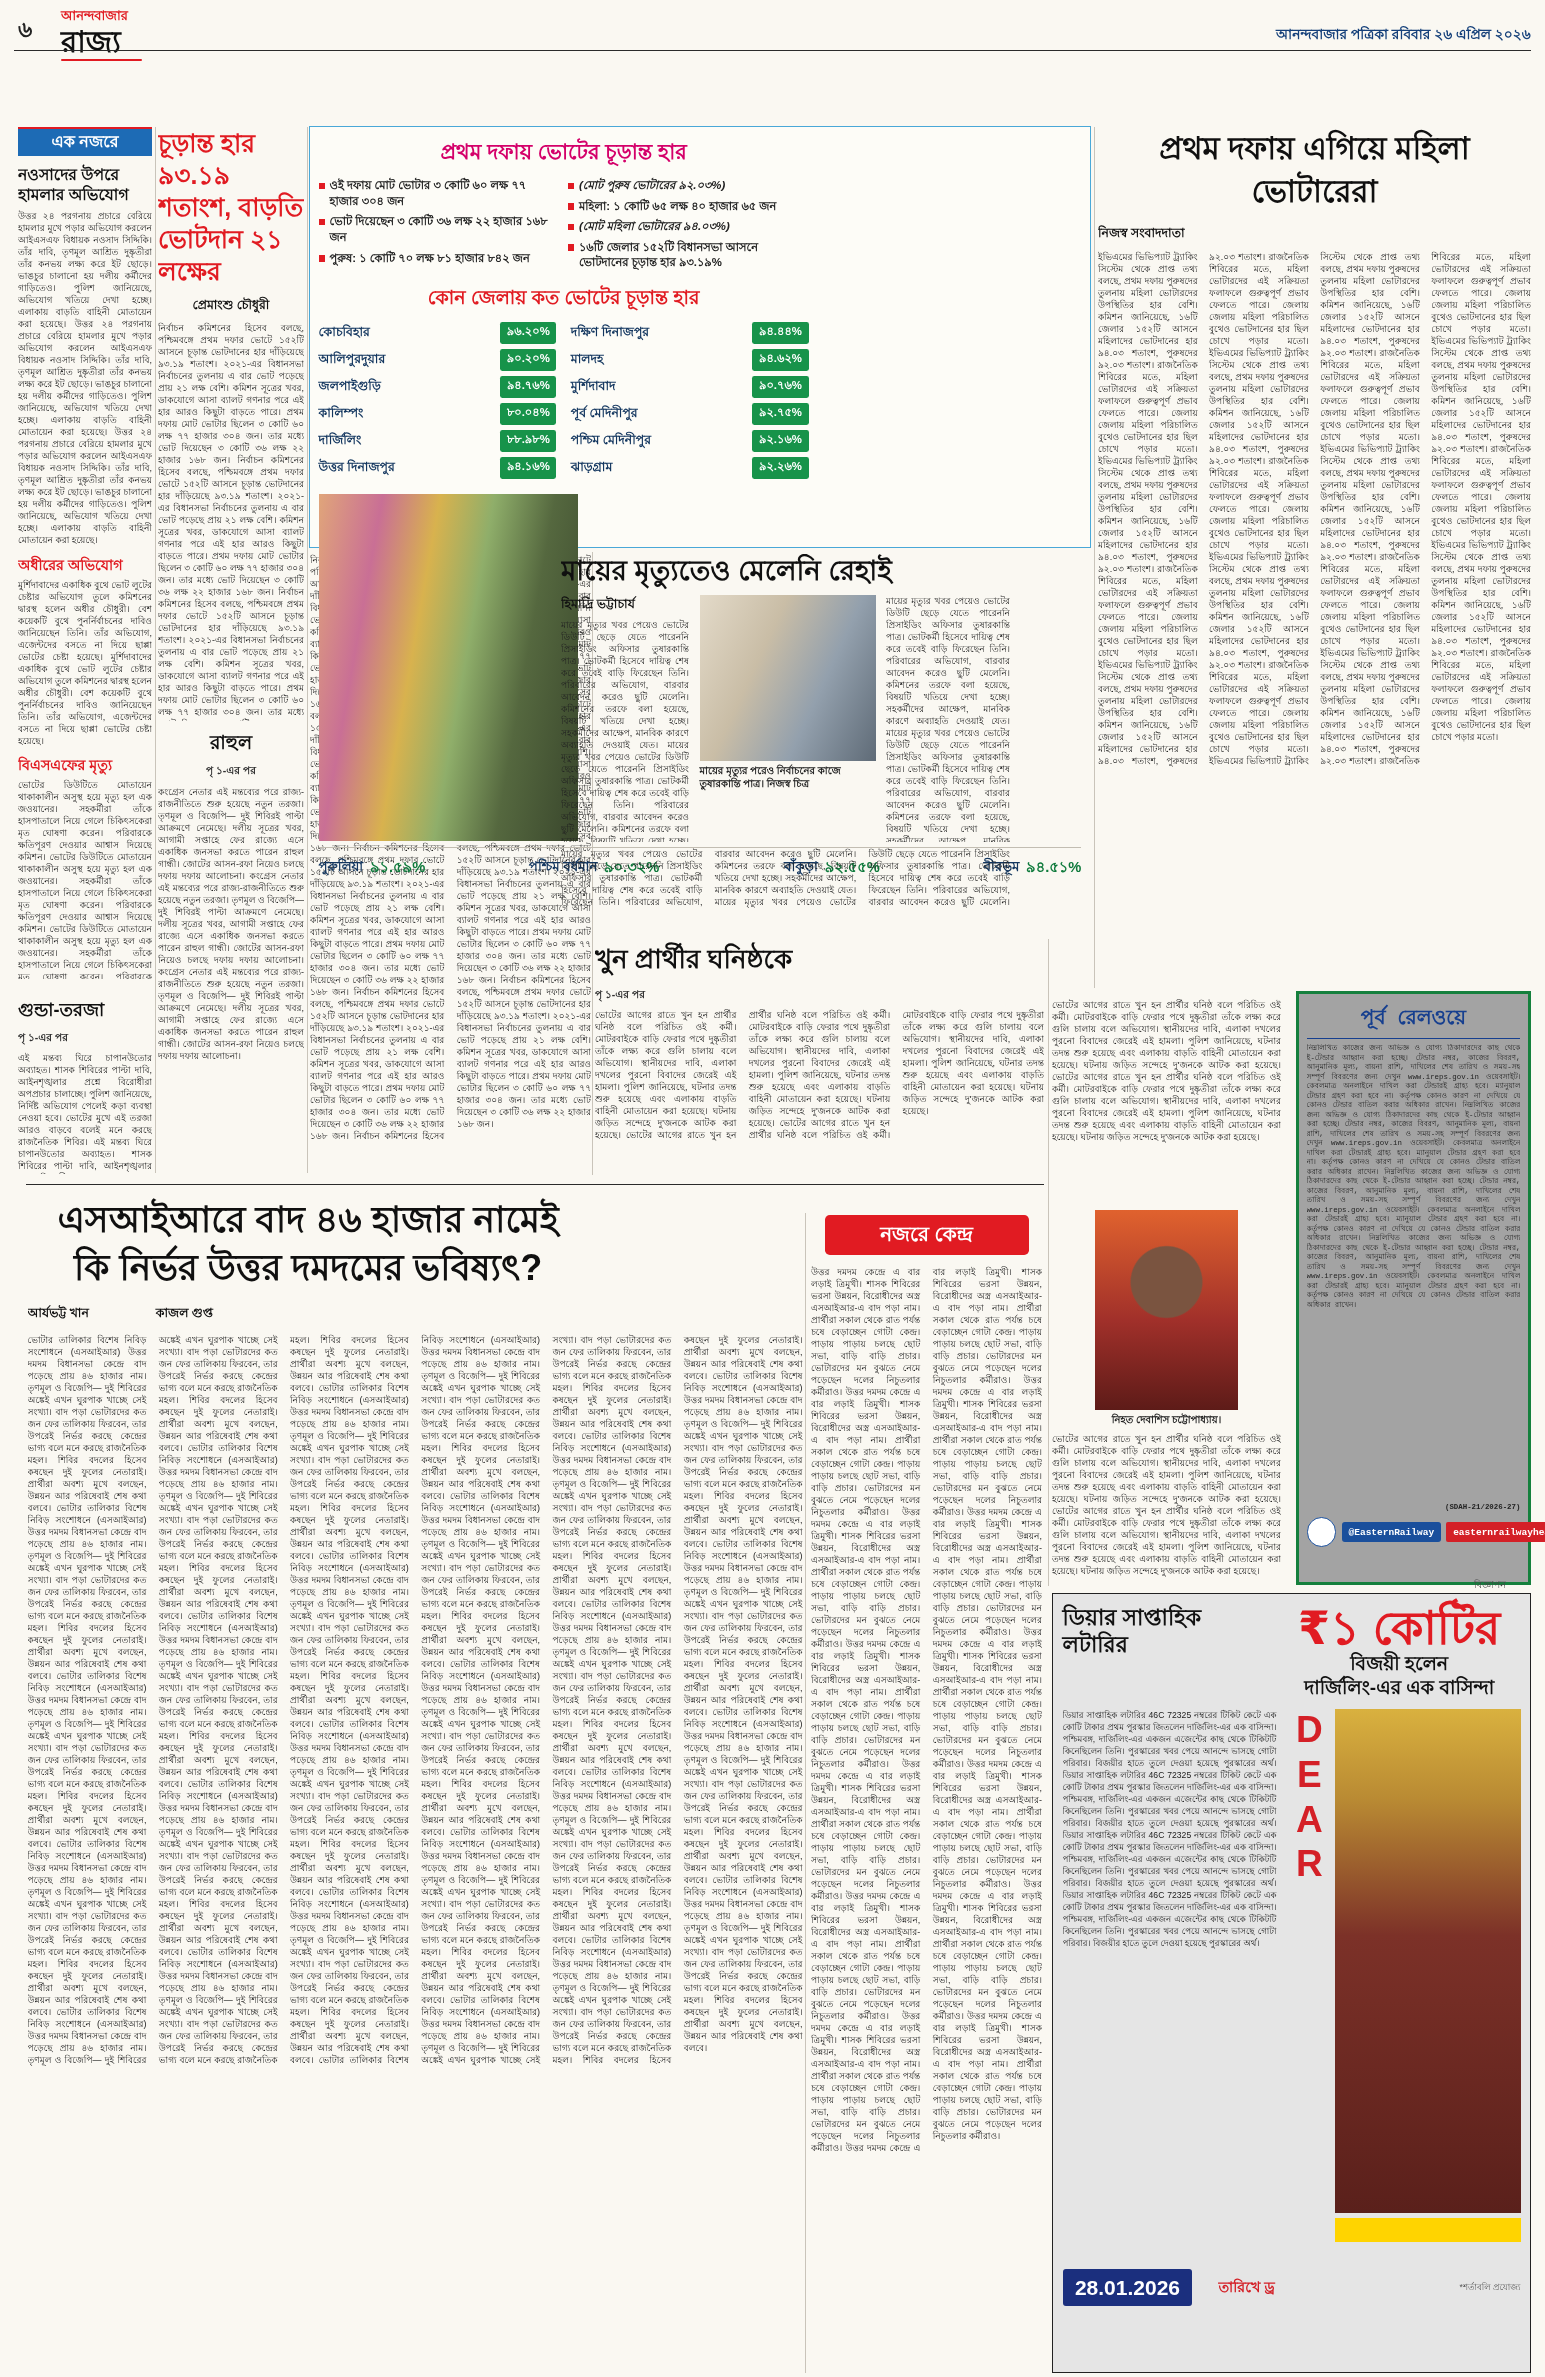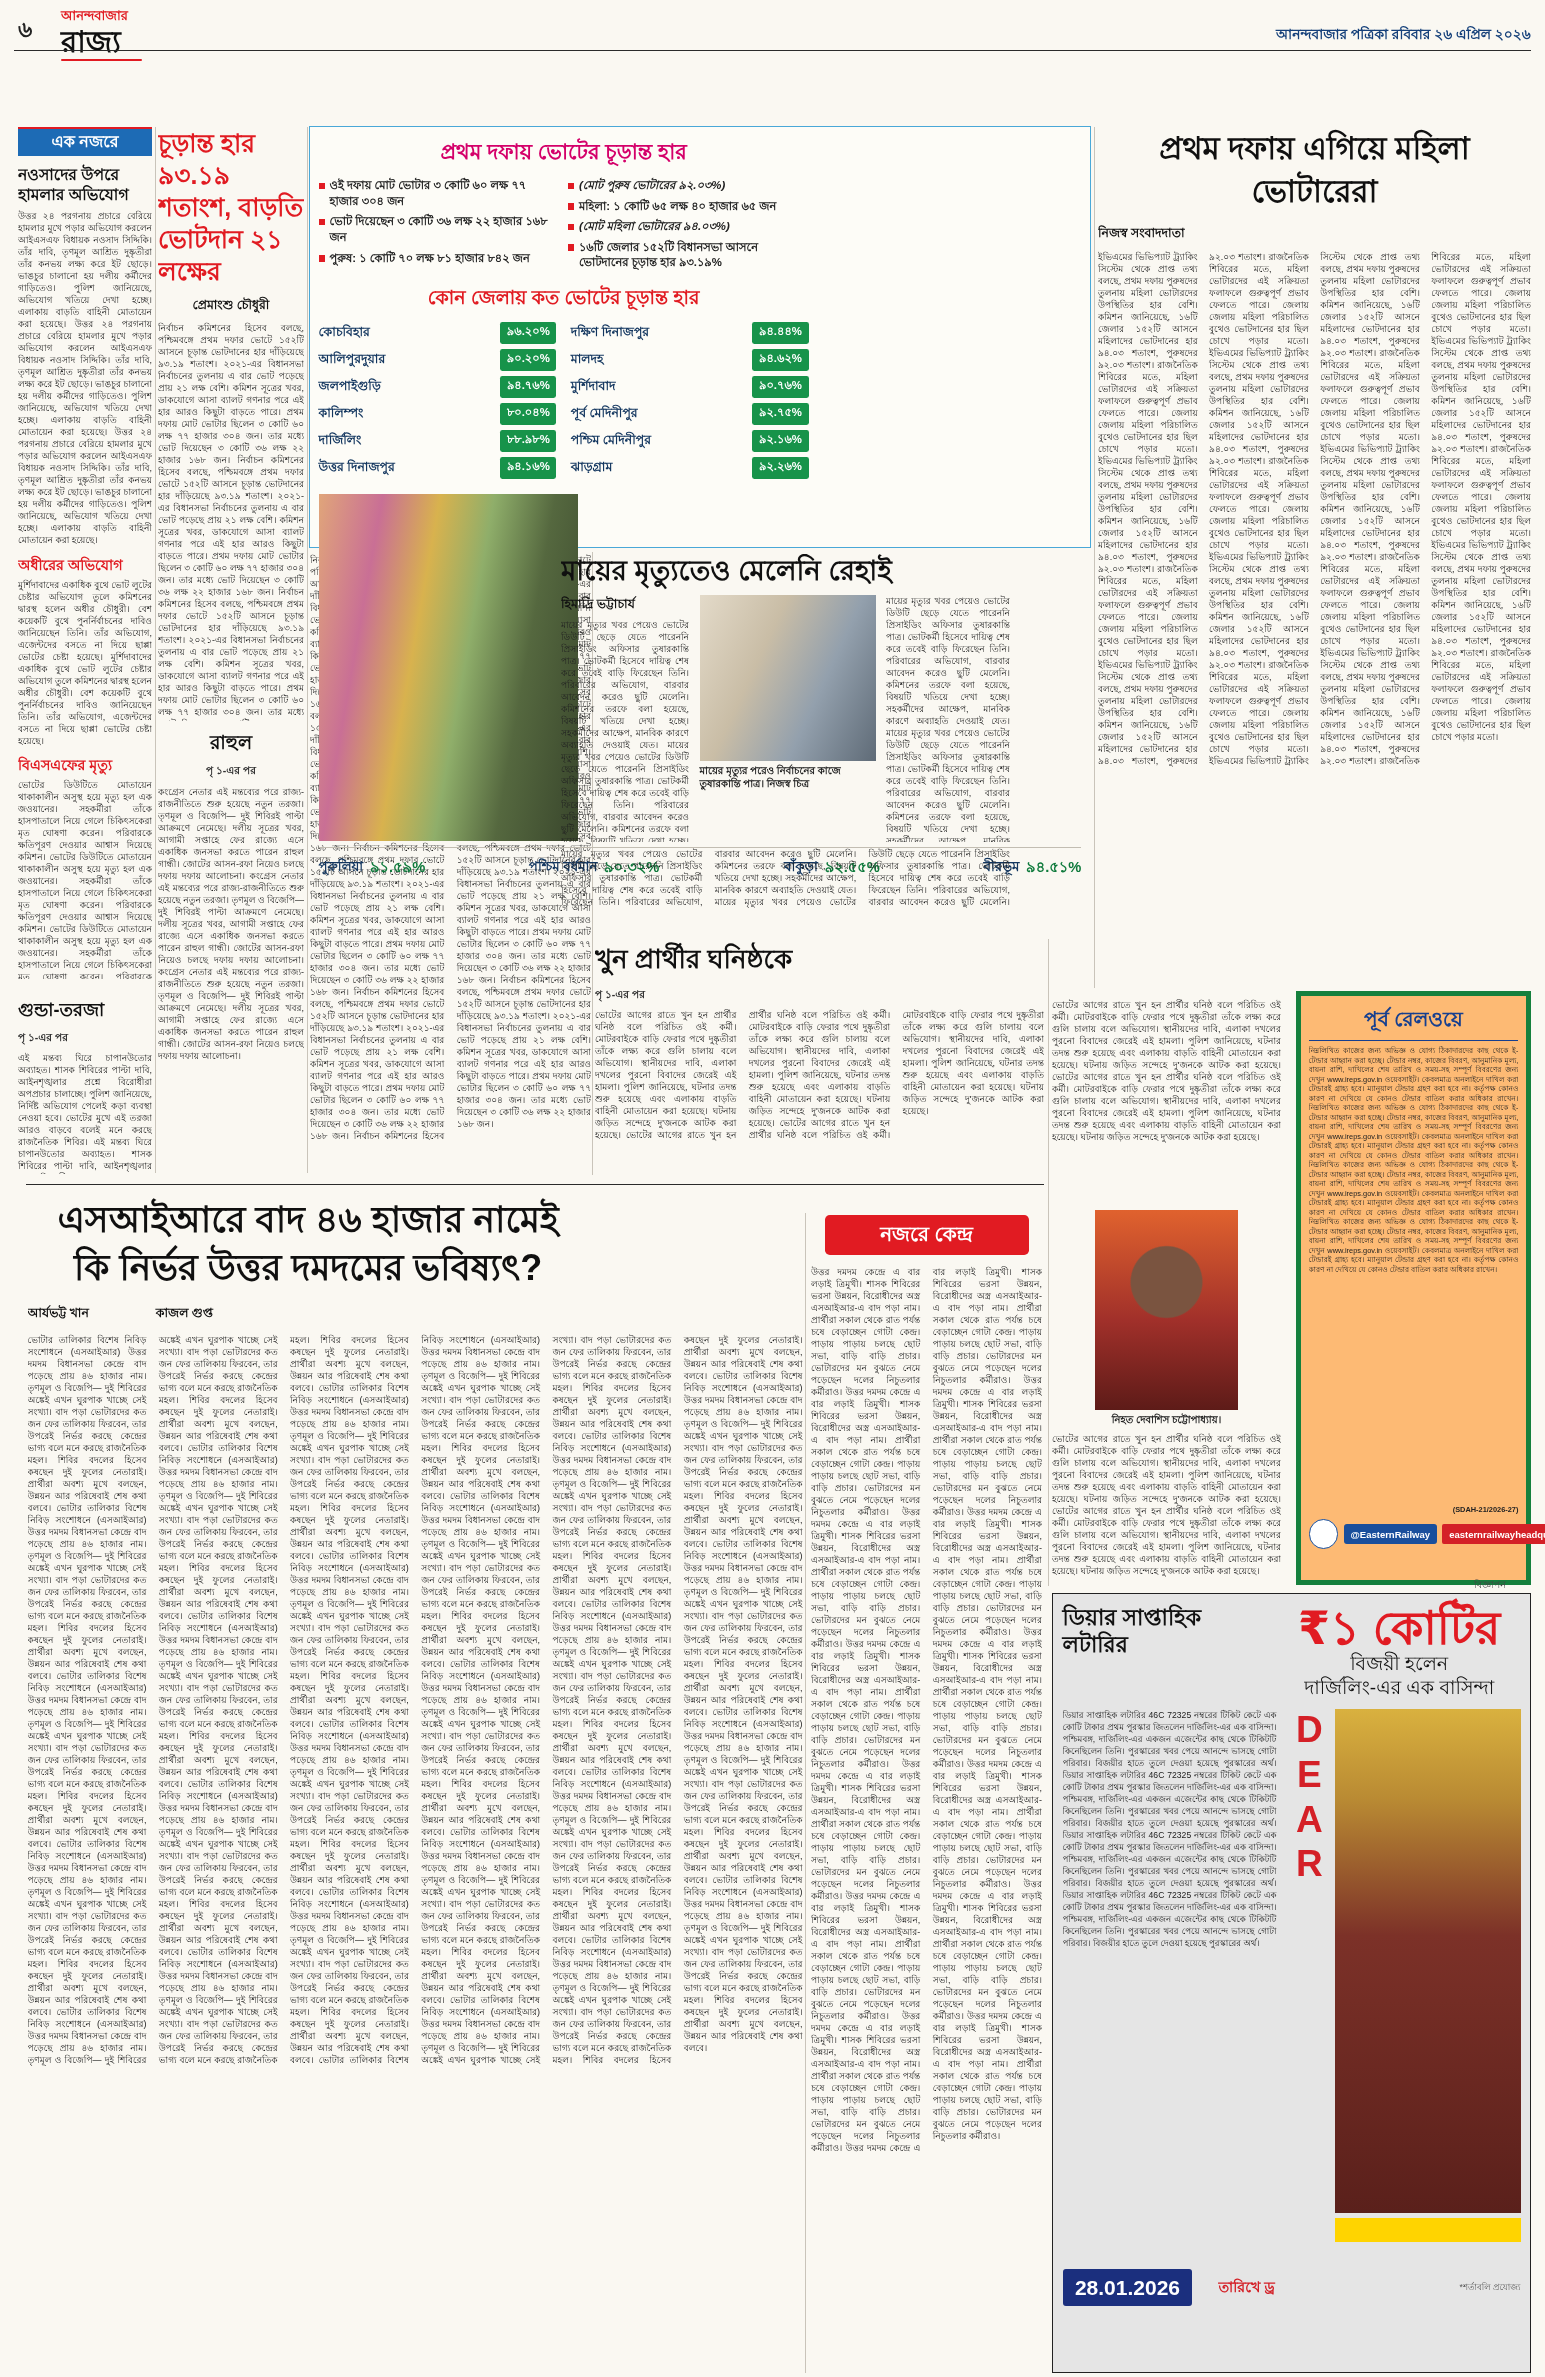--- a/index.html
+++ b/index.html
@@ -44,30 +44,30 @@
   .dval2{color:#0f7a3c;font-weight:bold;font-size:14.7px;}
   
   .photo-queue{background:linear-gradient(100deg,#e0a57a 0%,#c96f95 20%,#d8b24e 38%,#8fae6a 55%,#55683f 74%,#39462c 100%);}
   .photo-office{background:linear-gradient(115deg,#e3dac9 0%,#c9bda6 35%,#93a0ad 65%,#5f6b77 100%);}
   .photo-portrait{background:radial-gradient(circle at 50% 36%,#7a5440 0 24%,rgba(0,0,0,0) 25%),linear-gradient(180deg,#e0622e 0%,#a1302a 55%,#5d1b18 100%);}
   .photo-winner{background:linear-gradient(180deg,#d9b13f 0%,#b98a33 18%,#7c3128 45%,#5a201b 100%);}
   .caption{font-size:10px;font-weight:bold;line-height:13px;color:#222;}
   
   .njk{background:#e11b22;color:#fff;font-size:20px;font-weight:bold;display:flex;align-items:center;justify-content:center;border-radius:4.8px;}
   
-  .railbox{border:5px solid #15803d;background:#fdba74;box-sizing:border-box;padding:7.6px;}
+  .railbox{border:3px solid #15803d;background:#a3a3a3;box-sizing:border-box;padding:7.6px;font-family:Liberation Mono, monospace;}
   .rail-title{color:#163f8f;font-size:20px;font-weight:bold;text-align:center;border-bottom:1.4px solid #163f8f;padding-bottom:3.8px;margin-bottom:4.8px;}
   .er-logo{width:27.6px;height:27.6px;border-radius:50%;border:1.9px solid #1a4f9c;background:#fff;flex:0 0 auto;}
   .pill-blue{background:#1a4f9c;color:#fff;font-size:9.5px;font-weight:bold;padding:4.8px 6.7px;border-radius:2.9px;}
   .pill-red{background:#d42027;color:#fff;font-size:9.5px;font-weight:bold;padding:4.8px 6.7px;border-radius:1.9px;}
   
   .adbox{border:1.4px solid #222;background:#e5e5e5;box-sizing:border-box;padding:9.5px;}
   .ad-title{font-size:22px;line-height:27.6px;font-weight:bold;color:#111;}
   .ad-prize{font-size:46px;line-height:48px;font-weight:bold;color:#e11b22;}
-  .ad-win{font-size:19px;line-height:24px;font-weight:normal;color:#111;}
+  .ad-win{font-size:19px;line-height:24px;font-weight:bold;color:#111;}
   .datebox{background:#1b2f7e;color:#fff;font-size:21px;font-weight:bold;padding:6.7px 12.4px;border-radius:2.9px;display:inline-block;}
   .dear-vert{writing-mode:vertical-rl;text-orientation:upright;font-size:37px;font-weight:bold;color:#d42027;letter-spacing:3.8px;}
   .yellow-strip{background:#ffd400;}
 </style>
 </head>
 <body>
 
 <div class="page">
 
   <div class="abs pagenum" style="left:18px;top:12.4px;">৬</div>

